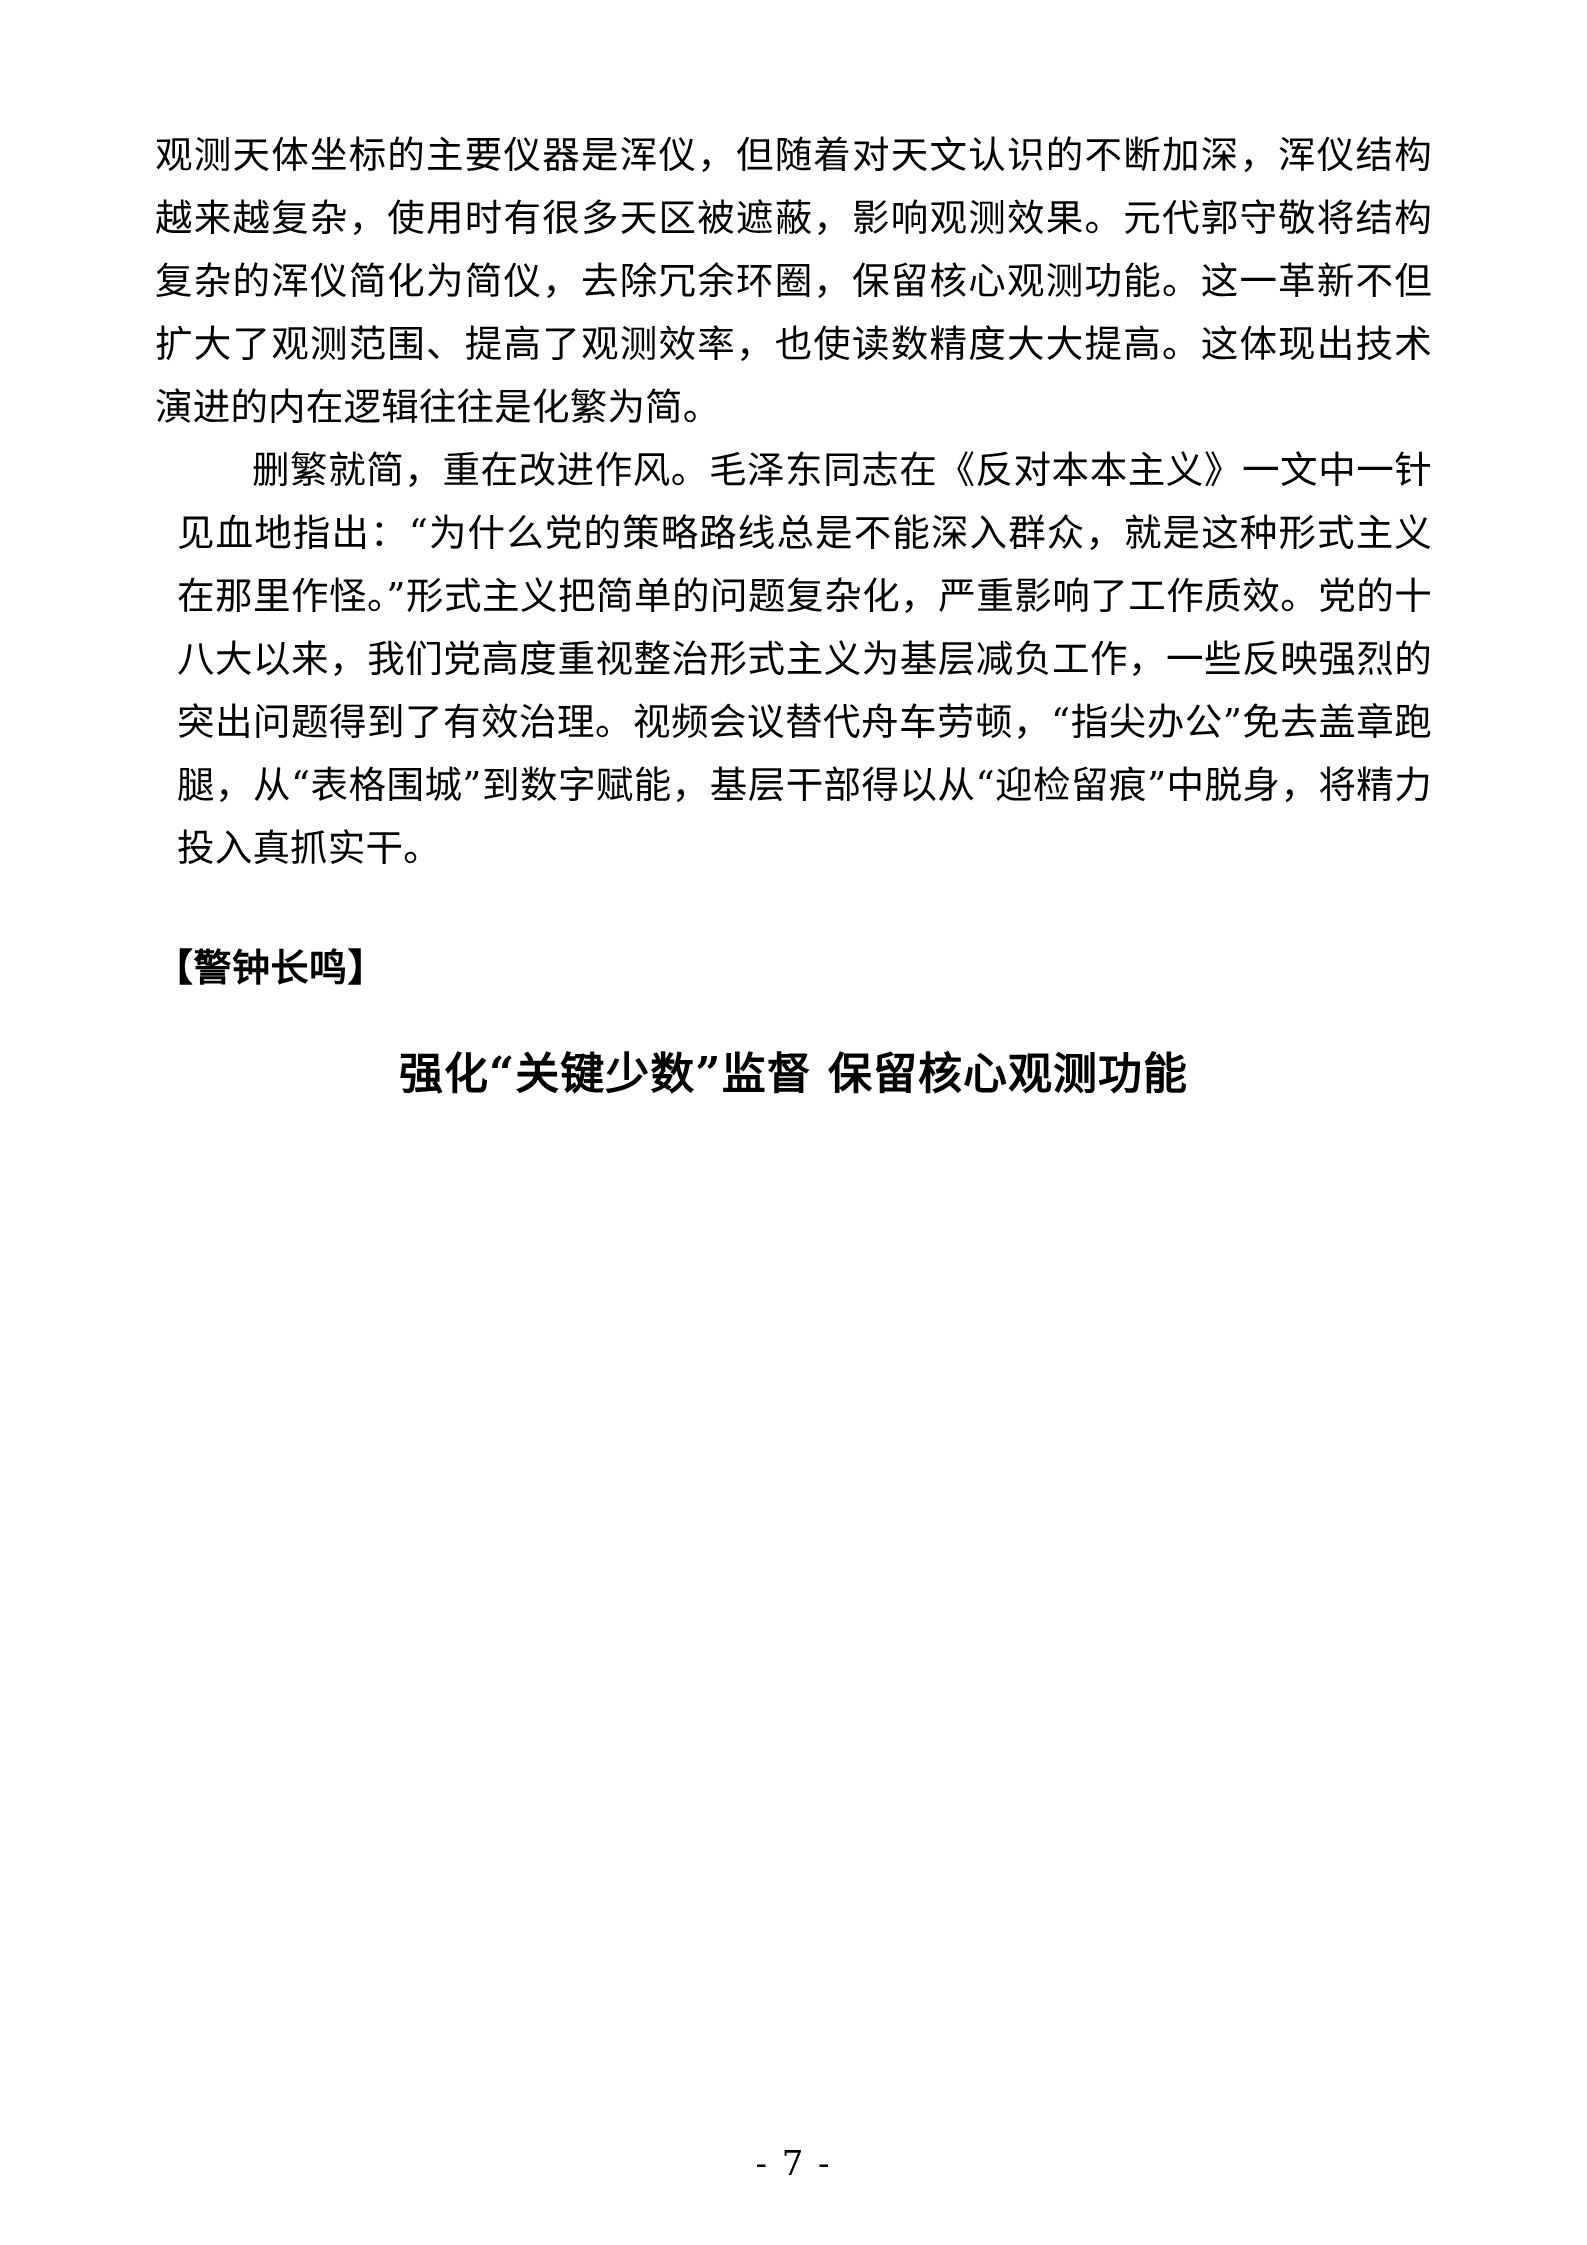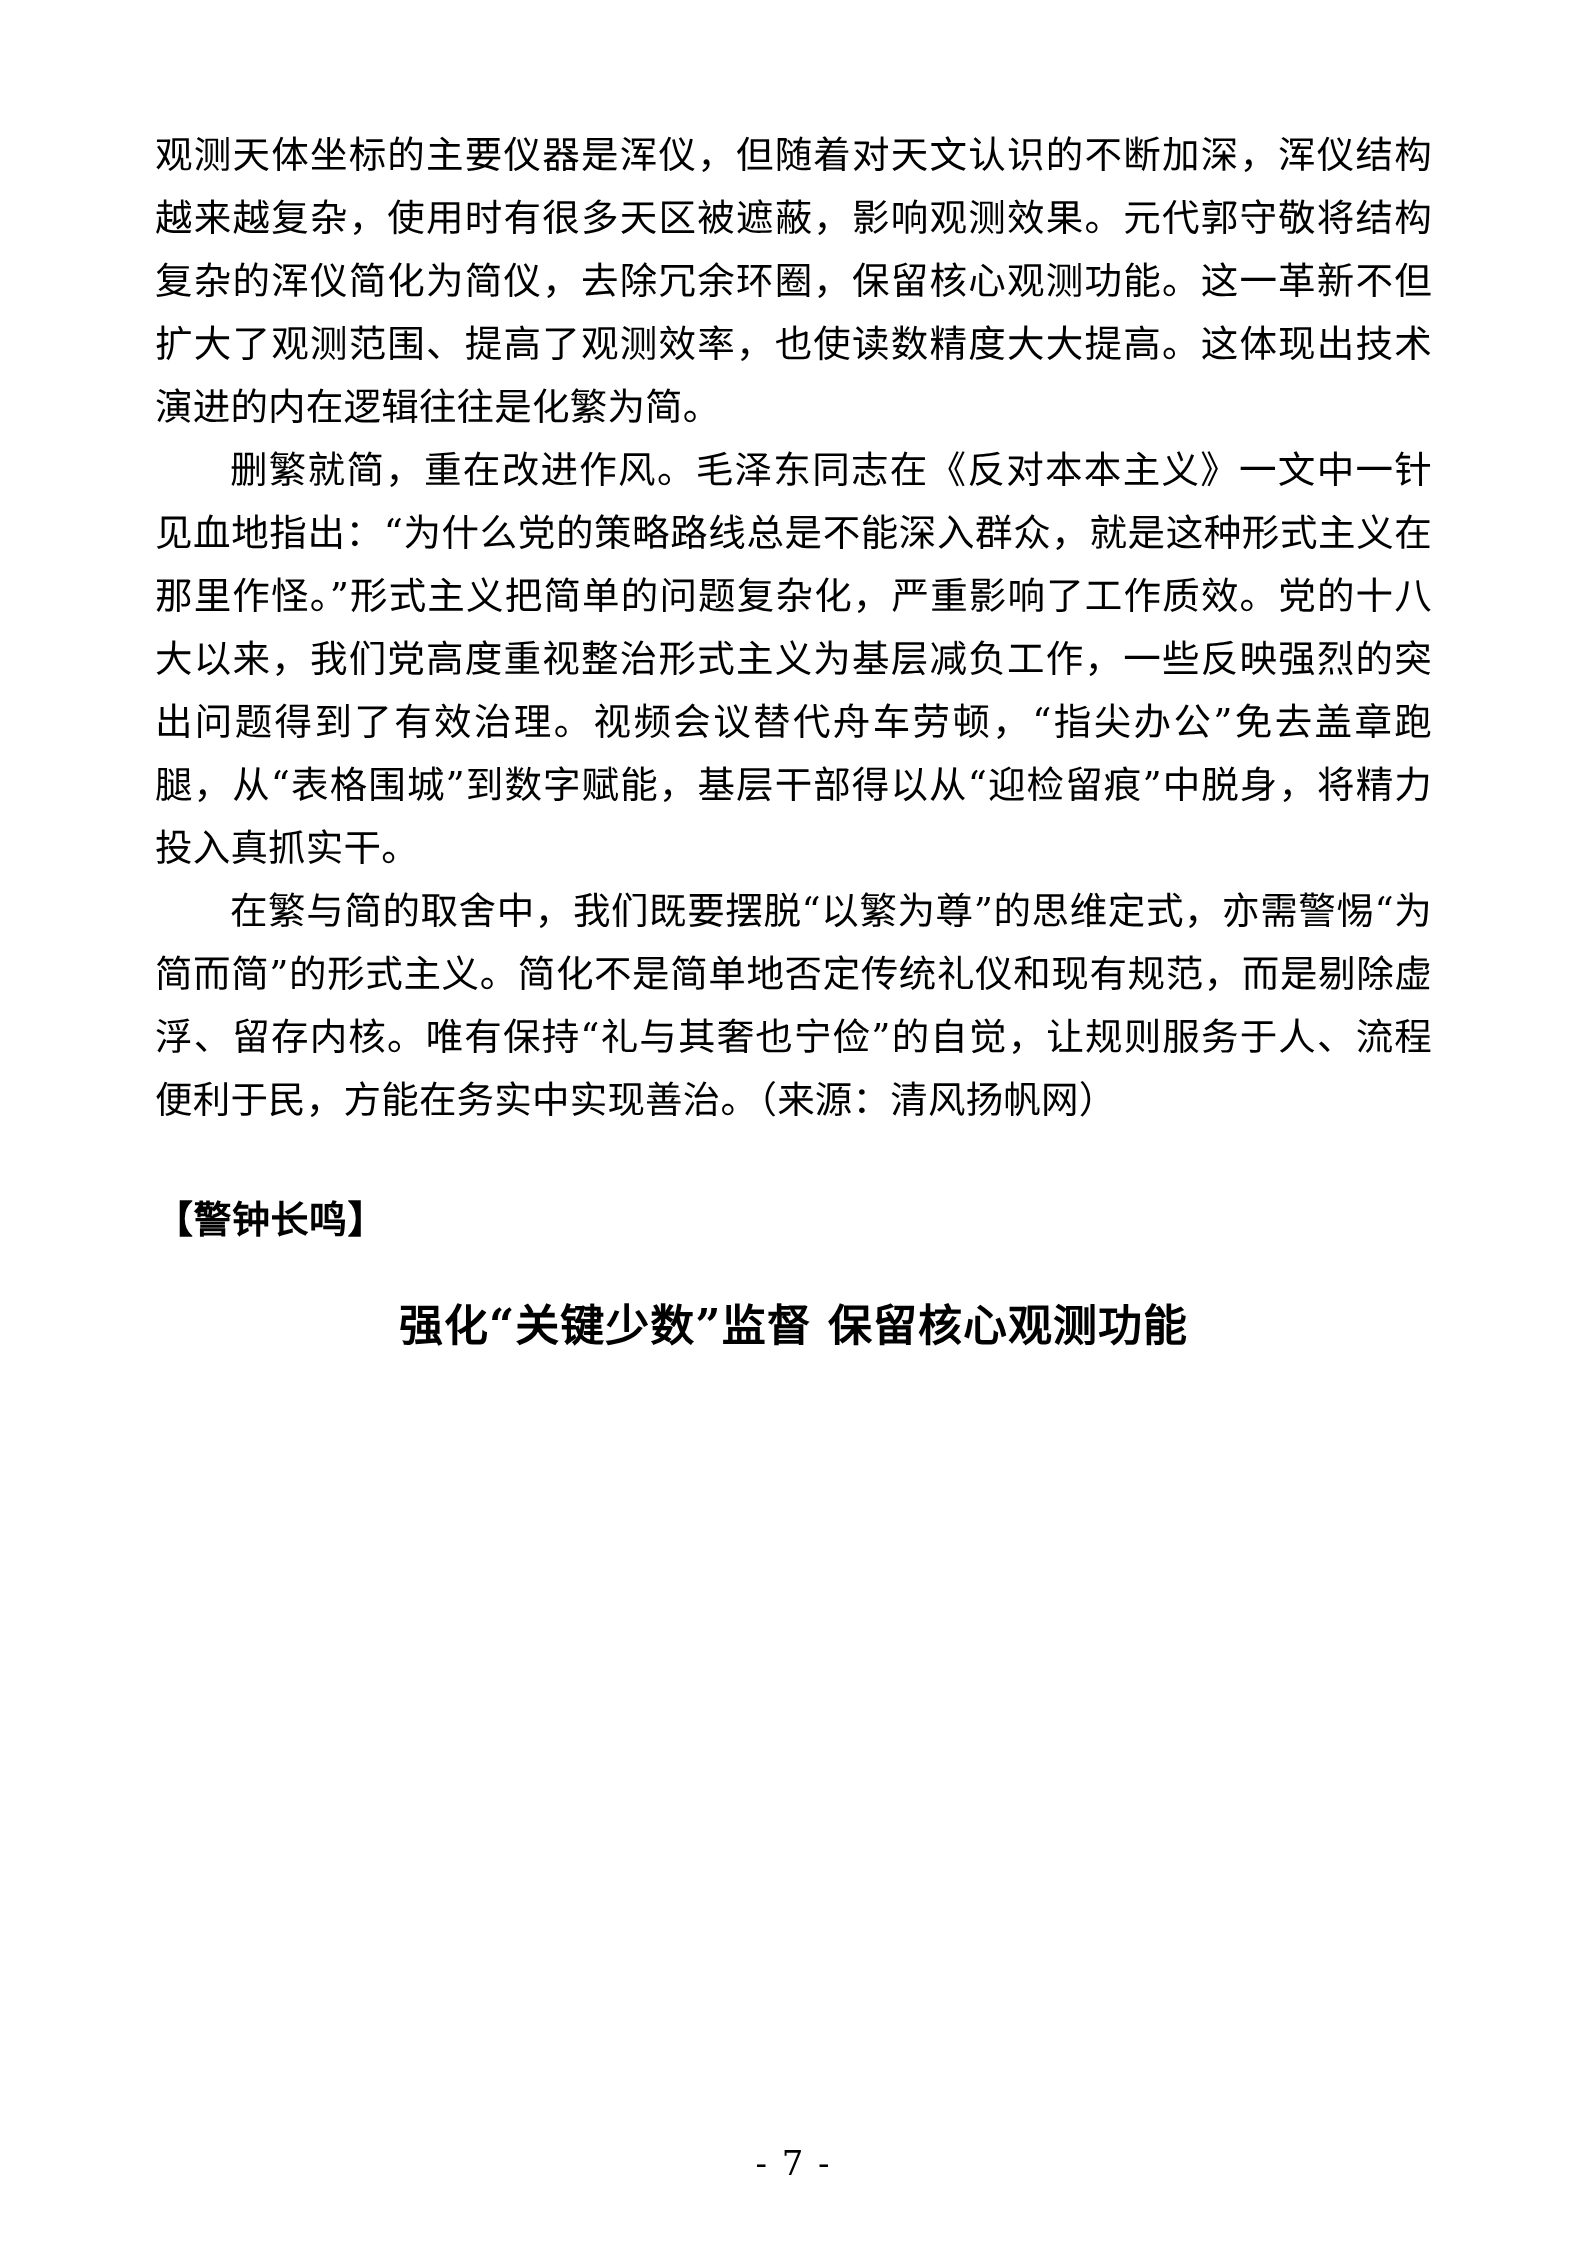--- a/index.html
+++ b/index.html
@@ -31,20 +31,21 @@
     text-justify: inter-ideograph;
     letter-spacing: 0.2px;
     color: #000;
   }
   .para {
     margin: 0;
     text-indent: 0;
   }
   .para.indent {
     text-indent: 2em;
+    margin-left: 22px;
   }
   .section-tag {
     font-size: 38px;
     line-height: 63px;
     margin-top: 56px;
     font-weight: bold;
     letter-spacing: 0.5px;
   }
   .article-title {
     font-size: 44px;
@@ -70,21 +71,20 @@
 <body>
 
 <div class="page">
 
   <div class="body-text">
 
     <p class="para">观测天体坐标的主要仪器是浑仪，但随着对天文认识的不断加深，浑仪结构越来越复杂，使用时有很多天区被遮蔽，影响观测效果。元代郭守敬将结构复杂的浑仪简化为简仪，去除冗余环圈，保留核心观测功能。这一革新不但扩大了观测范围、提高了观测效率，也使读数精度大大提高。这体现出技术演进的内在逻辑往往是化繁为简。</p>
 
     <p class="para indent">删繁就简，重在改进作风。毛泽东同志在《反对本本主义》一文中一针见血地指出：“为什么党的策略路线总是不能深入群众，就是这种形式主义在那里作怪。”形式主义把简单的问题复杂化，严重影响了工作质效。党的十八大以来，我们党高度重视整治形式主义为基层减负工作，一些反映强烈的突出问题得到了有效治理。视频会议替代舟车劳顿，“指尖办公”免去盖章跑腿，从“表格围城”到数字赋能，基层干部得以从“迎检留痕”中脱身，将精力投入真抓实干。</p>
 
-    <p class="para indent">在繁与简的取舍中，我们既要摆脱“以繁为尊”的思维定式，亦需警惕“为简而简”的形式主义。简化不是简单地否定传统礼仪和现有规范，而是剔除虚浮、留存内核。唯有保持“礼与其奢也宁俭”的自觉，让规则服务于人、流程便利于民，方能在务实中实现善治。（来源：清风扬帆网）</p>
 
     <div class="section-tag">【警钟长鸣】</div>
 
     <div class="article-title">强化“关键少数”监督 保留核心观测功能</div>
 
 
 
   </div>
 
   <div class="page-number">- 7 -</div>

